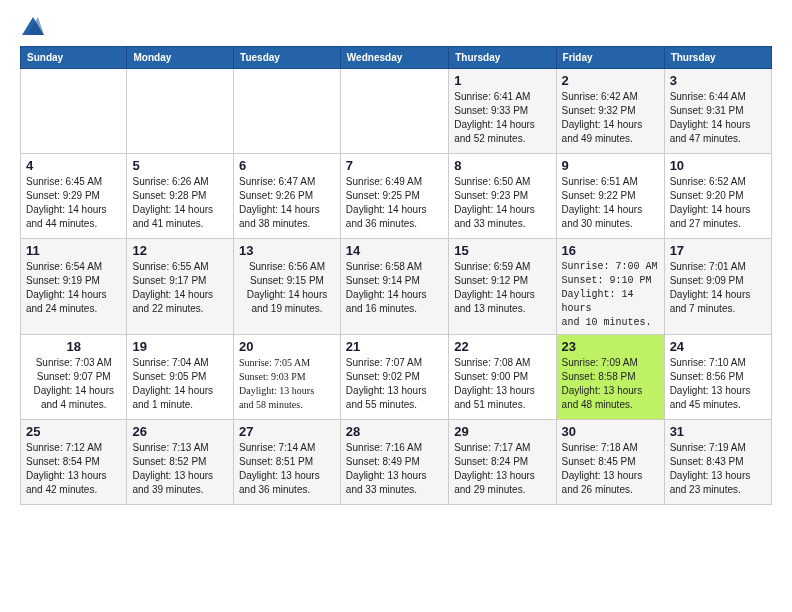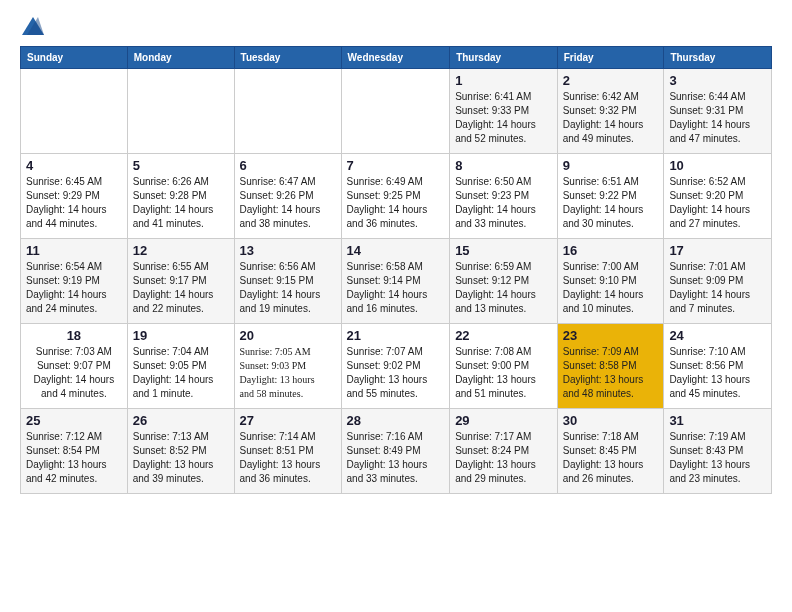--- a/index.html
+++ b/index.html
@@ -203,42 +203,42 @@
           </td>
           <td style="background: rgb(245, 245, 245);">
             <div class="day-number">12</div>
             <div class="day-info" style="white-space: pre-line;">Sunrise: 6:55 AM
 Sunset: 9:17 PM
 Daylight: 14 hours
 and 22 minutes.</div>
           </td>
           <td style="background: rgb(245, 245, 245);">
             <div class="day-number">13</div>
-            <div class="day-info" style="white-space: pre-line;">Sunrise: 6:56 AM
+            <div class="day-info" style="white-space: pre-line; text-align: center;">Sunrise: 6:56 AM
 Sunset: 9:15 PM
 Daylight: 14 hours
 and 19 minutes.</div>
           </td>
           <td style="background: rgb(245, 245, 245);">
             <div class="day-number">14</div>
             <div class="day-info" style="white-space: pre-line;">Sunrise: 6:58 AM
 Sunset: 9:14 PM
 Daylight: 14 hours
 and 16 minutes.</div>
           </td>
           <td style="background: rgb(245, 245, 245);">
             <div class="day-number">15</div>
             <div class="day-info" style="white-space: pre-line;">Sunrise: 6:59 AM
 Sunset: 9:12 PM
 Daylight: 14 hours
 and 13 minutes.</div>
           </td>
           <td style="background: rgb(245, 245, 245);">
             <div class="day-number">16</div>
-            <div class="day-info" style="white-space: pre-line;">Sunrise: 7:00 AM
+            <div class="day-info" style="white-space: pre-line; font-family: Liberation Mono, monospace;">Sunrise: 7:00 AM
 Sunset: 9:10 PM
 Daylight: 14 hours
 and 10 minutes.</div>
           </td>
           <td style="background: rgb(245, 245, 245);">
             <div class="day-number">17</div>
             <div class="day-info" style="white-space: pre-line;">Sunrise: 7:01 AM
 Sunset: 9:09 PM
 Daylight: 14 hours
 and 7 minutes.</div>
@@ -273,21 +273,21 @@
 Daylight: 13 hours
 and 55 minutes.</div>
           </td>
           <td style="background: rgb(255, 255, 255);">
             <div class="day-number">22</div>
             <div class="day-info" style="white-space: pre-line;">Sunrise: 7:08 AM
 Sunset: 9:00 PM
 Daylight: 13 hours
 and 51 minutes.</div>
           </td>
-          <td style="background: #eab308;">
+          <td style="background: #bef264;">
             <div class="day-number">23</div>
             <div class="day-info" style="white-space: pre-line;">Sunrise: 7:09 AM
 Sunset: 8:58 PM
 Daylight: 13 hours
 and 48 minutes.</div>
           </td>
           <td style="background: rgb(255, 255, 255);">
             <div class="day-number">24</div>
             <div class="day-info" style="white-space: pre-line;">Sunrise: 7:10 AM
 Sunset: 8:56 PM

